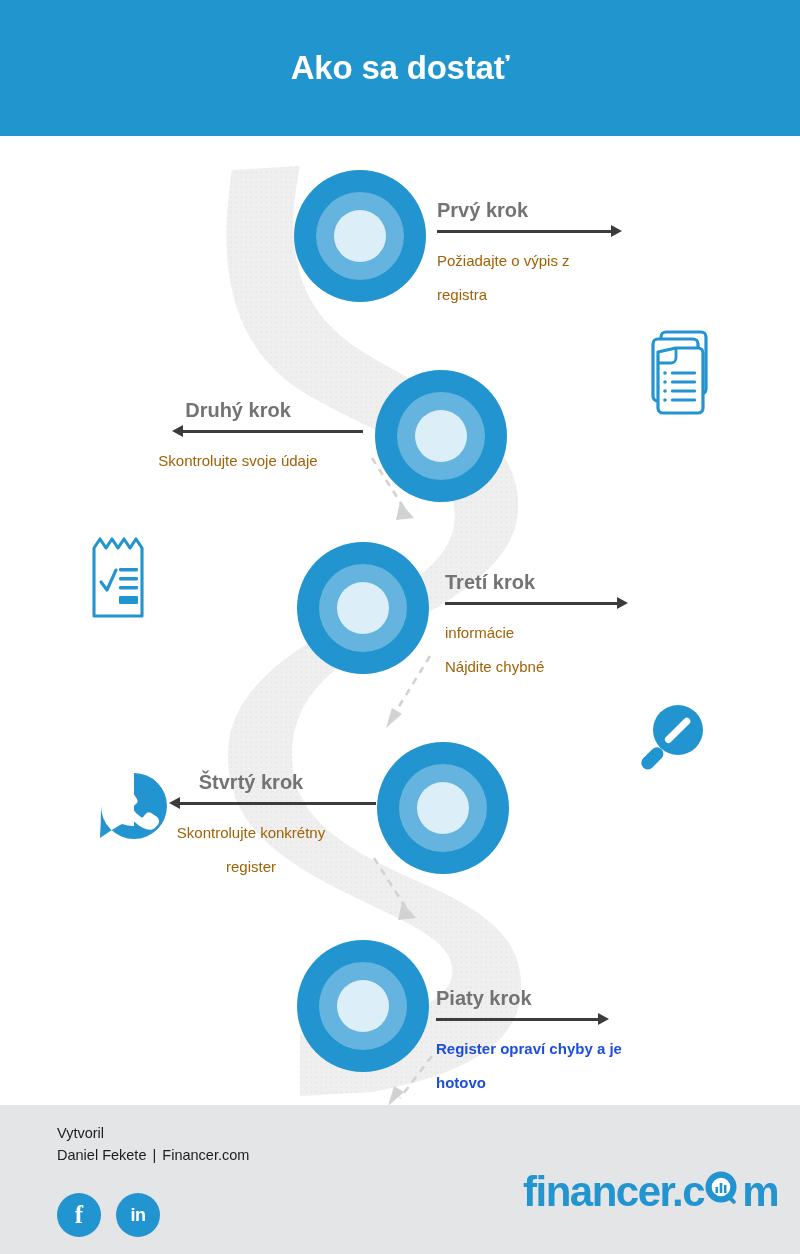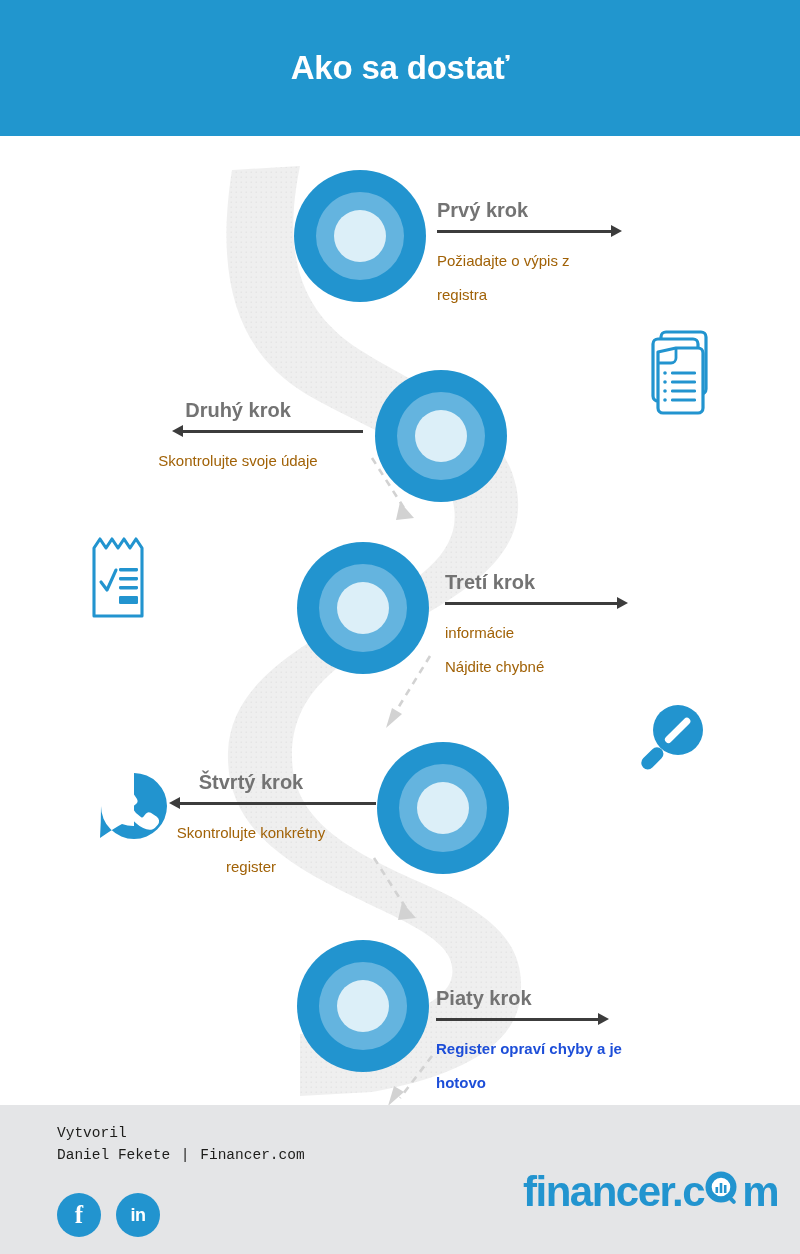--- a/index.html
+++ b/index.html
@@ -76,21 +76,21 @@
   
   .side-icon { position:absolute; }
 
   
   .footer {
     position:absolute; left:0; top:1105px; width:800px; height:149px;
     background:#E4E5E7;
   }
   .credit {
     position:absolute; left:57px; top:1122px;
-    font-size:14.5px; color:#1D1D1B; line-height:22px;font-family:Liberation Mono, monospace;
+    font-size:14.5px; color:#1D1D1B; line-height:22px;
   }
   .credit .pipe { color:#1D1D1B; padding:0 2px; }
   .social { position:absolute; left:57px; top:1193px; display:flex; gap:15px; }
   .soc {
     width:44px; height:44px; border-radius:50%; background:#2294CF;
     display:flex; align-items:center; justify-content:center;
     color:#ffffff; font-weight:bold;
   }
   .soc.fb { font-size:25px; font-family:"Liberation Serif", serif; }
   .soc.li { font-size:18px; letter-spacing:-0.5px; }

